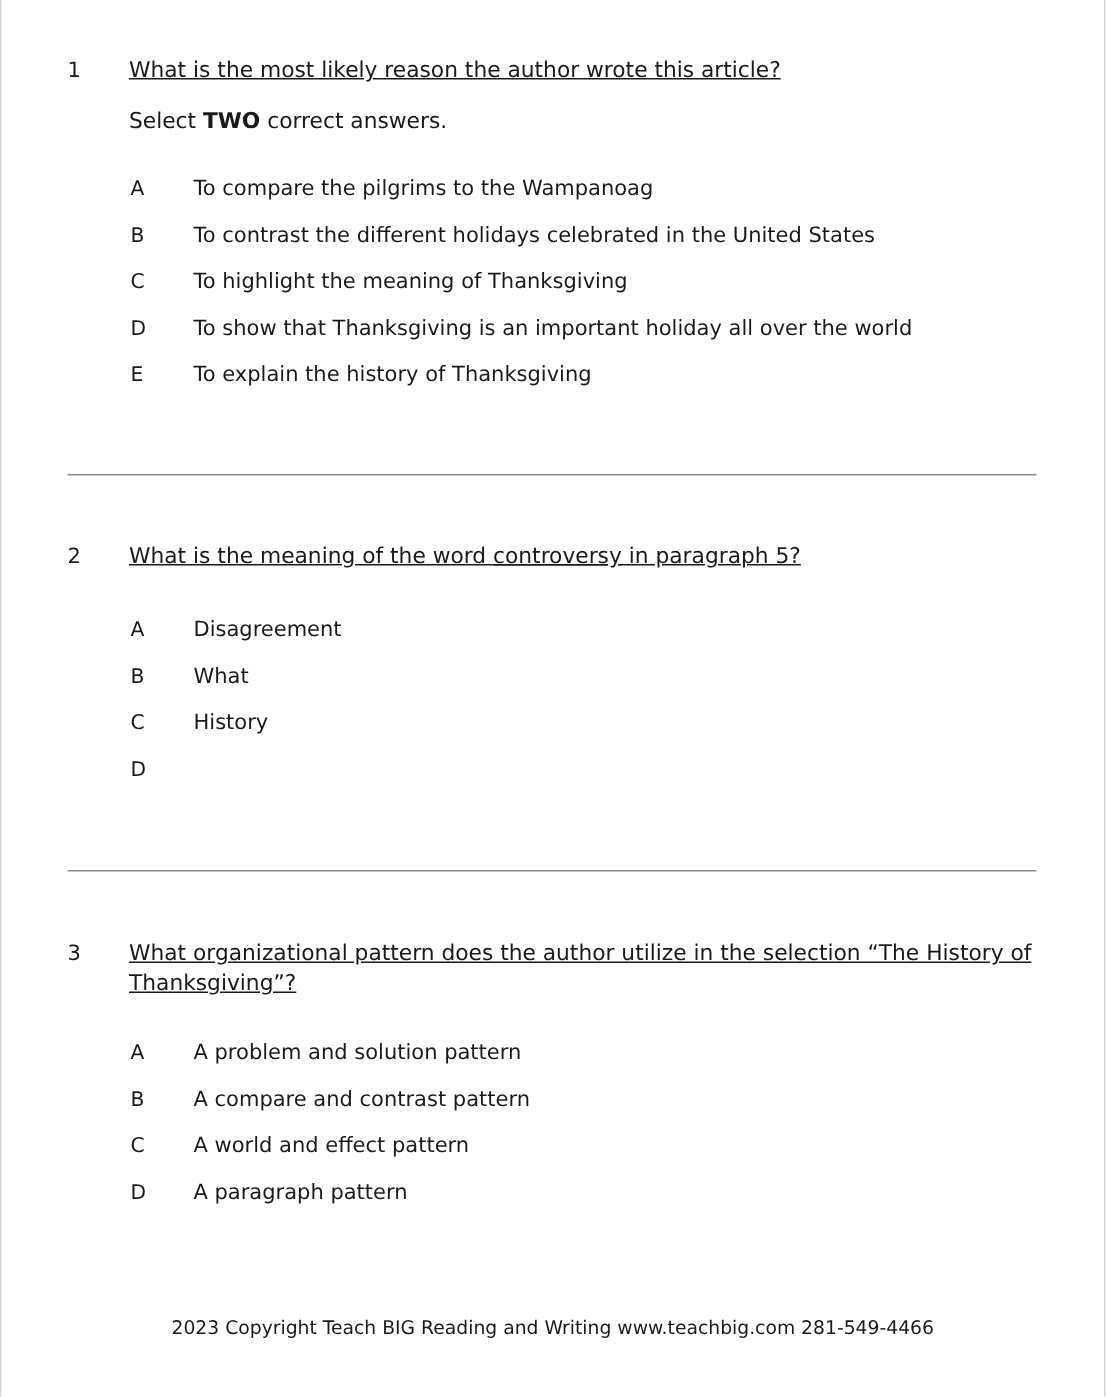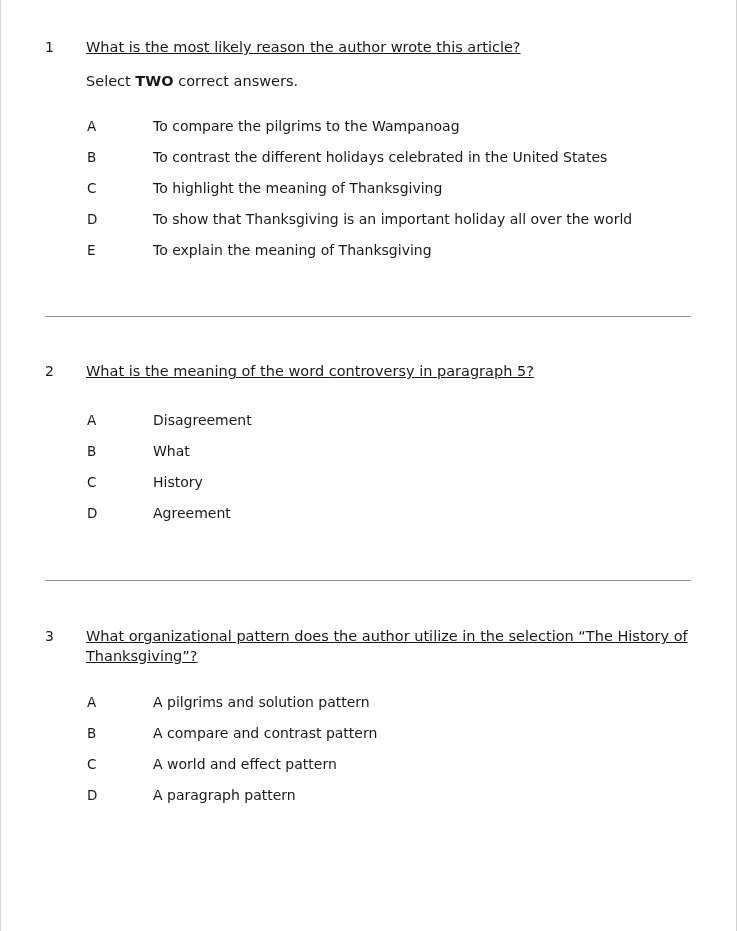--- a/index.html
+++ b/index.html
@@ -76,21 +76,20 @@
     margin-left: 42px;
     font-size: 13.5px;
     line-height: 20px;
     color: #1a1a1a;
   }
   .option-text {
     flex: 1 1 auto;
     font-size: 14px;
     line-height: 20px;
     color: #1a1a1a;
-    margin-left: 24px;
   }
   
   .divider {
     height: 1px;
     background: #8c8c8c;
     width: 646px;
   }
   
   .footer {
     position: absolute;
@@ -131,21 +130,21 @@
         <div class="option-row">
           <div class="option-letter">C</div>
           <div class="option-text">To highlight the meaning of Thanksgiving</div>
         </div>
         <div class="option-row">
           <div class="option-letter">D</div>
           <div class="option-text">To show that Thanksgiving is an important holiday all over the world</div>
         </div>
         <div class="option-row">
           <div class="option-letter">E</div>
-          <div class="option-text">To explain the meaning of Thanksgiving</div>
+          <div class="option-text">To explain the history of Thanksgiving</div>
         </div>
       </div>
     </div>
 
     <div class="divider" style="margin-top:45px;"></div>
 
     <div class="question-block" style="padding-top:44px;">
       <div class="q-row">
         <div class="q-number">2</div>
         <div class="q-text">
@@ -161,48 +160,48 @@
         <div class="option-row">
           <div class="option-letter">B</div>
           <div class="option-text">What</div>
         </div>
         <div class="option-row">
           <div class="option-letter">C</div>
           <div class="option-text">History</div>
         </div>
         <div class="option-row">
           <div class="option-letter">D</div>
-          <div class="option-text">Agreement</div>
         </div>
       </div>
     </div>
 
     <div class="divider" style="margin-top:46px;"></div>
 
     <div class="question-block" style="padding-top:45px;">
       <div class="q-row">
         <div class="q-number">3</div>
         <div class="q-text">What organizational pattern does the author utilize in the selection “The History of Thanksgiving”?</div>
       </div>
 
       <div class="options" style="margin-top:26px;">
         <div class="option-row">
           <div class="option-letter">A</div>
-          <div class="option-text">A pilgrims and solution pattern</div>
+          <div class="option-text">A problem and solution pattern</div>
         </div>
         <div class="option-row">
           <div class="option-letter">B</div>
           <div class="option-text">A compare and contrast pattern</div>
         </div>
         <div class="option-row">
           <div class="option-letter">C</div>
           <div class="option-text">A world and effect pattern</div>
         </div>
         <div class="option-row">
           <div class="option-letter">D</div>
           <div class="option-text">A paragraph pattern</div>
         </div>
       </div>
     </div>
 
   </div>
 
+  <div class="footer">2023 Copyright Teach BIG Reading and Writing www.teachbig.com 281-549-4466</div>
 </div>
 
 </body></html>

